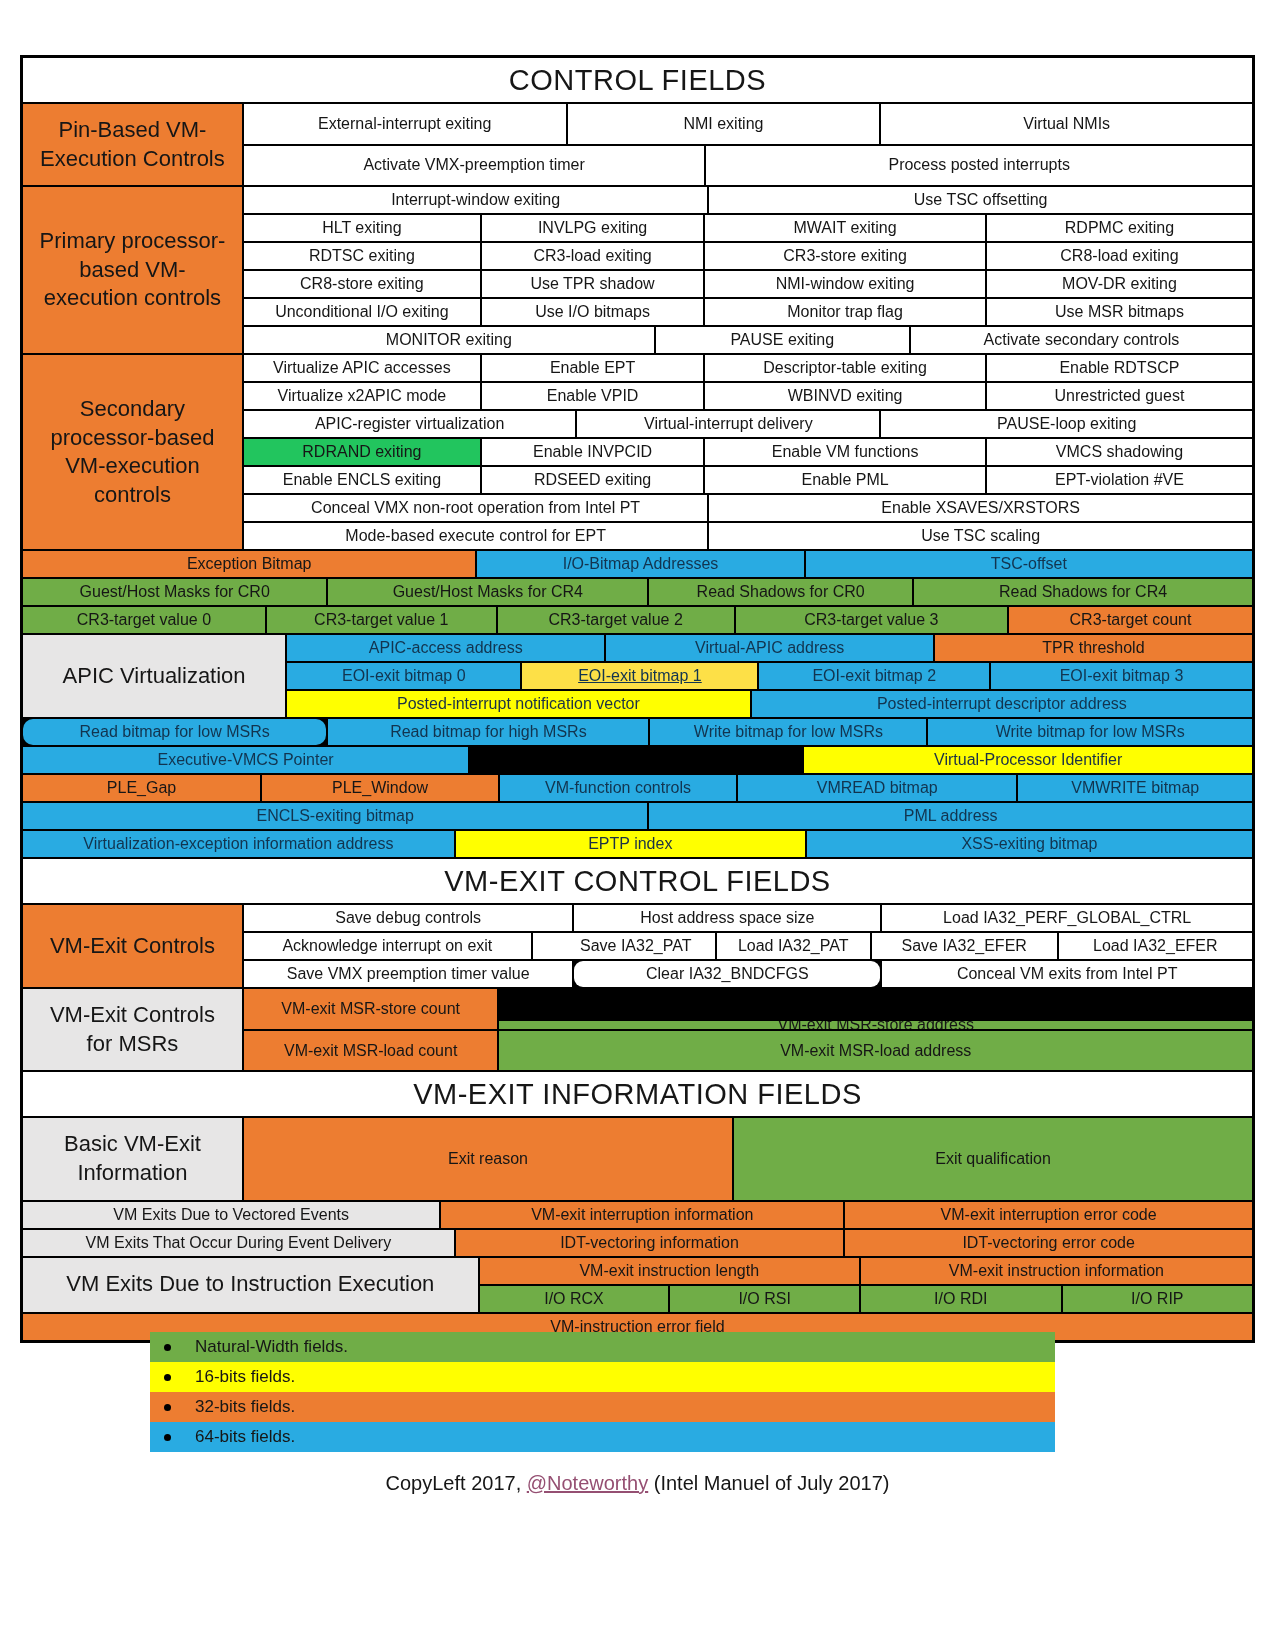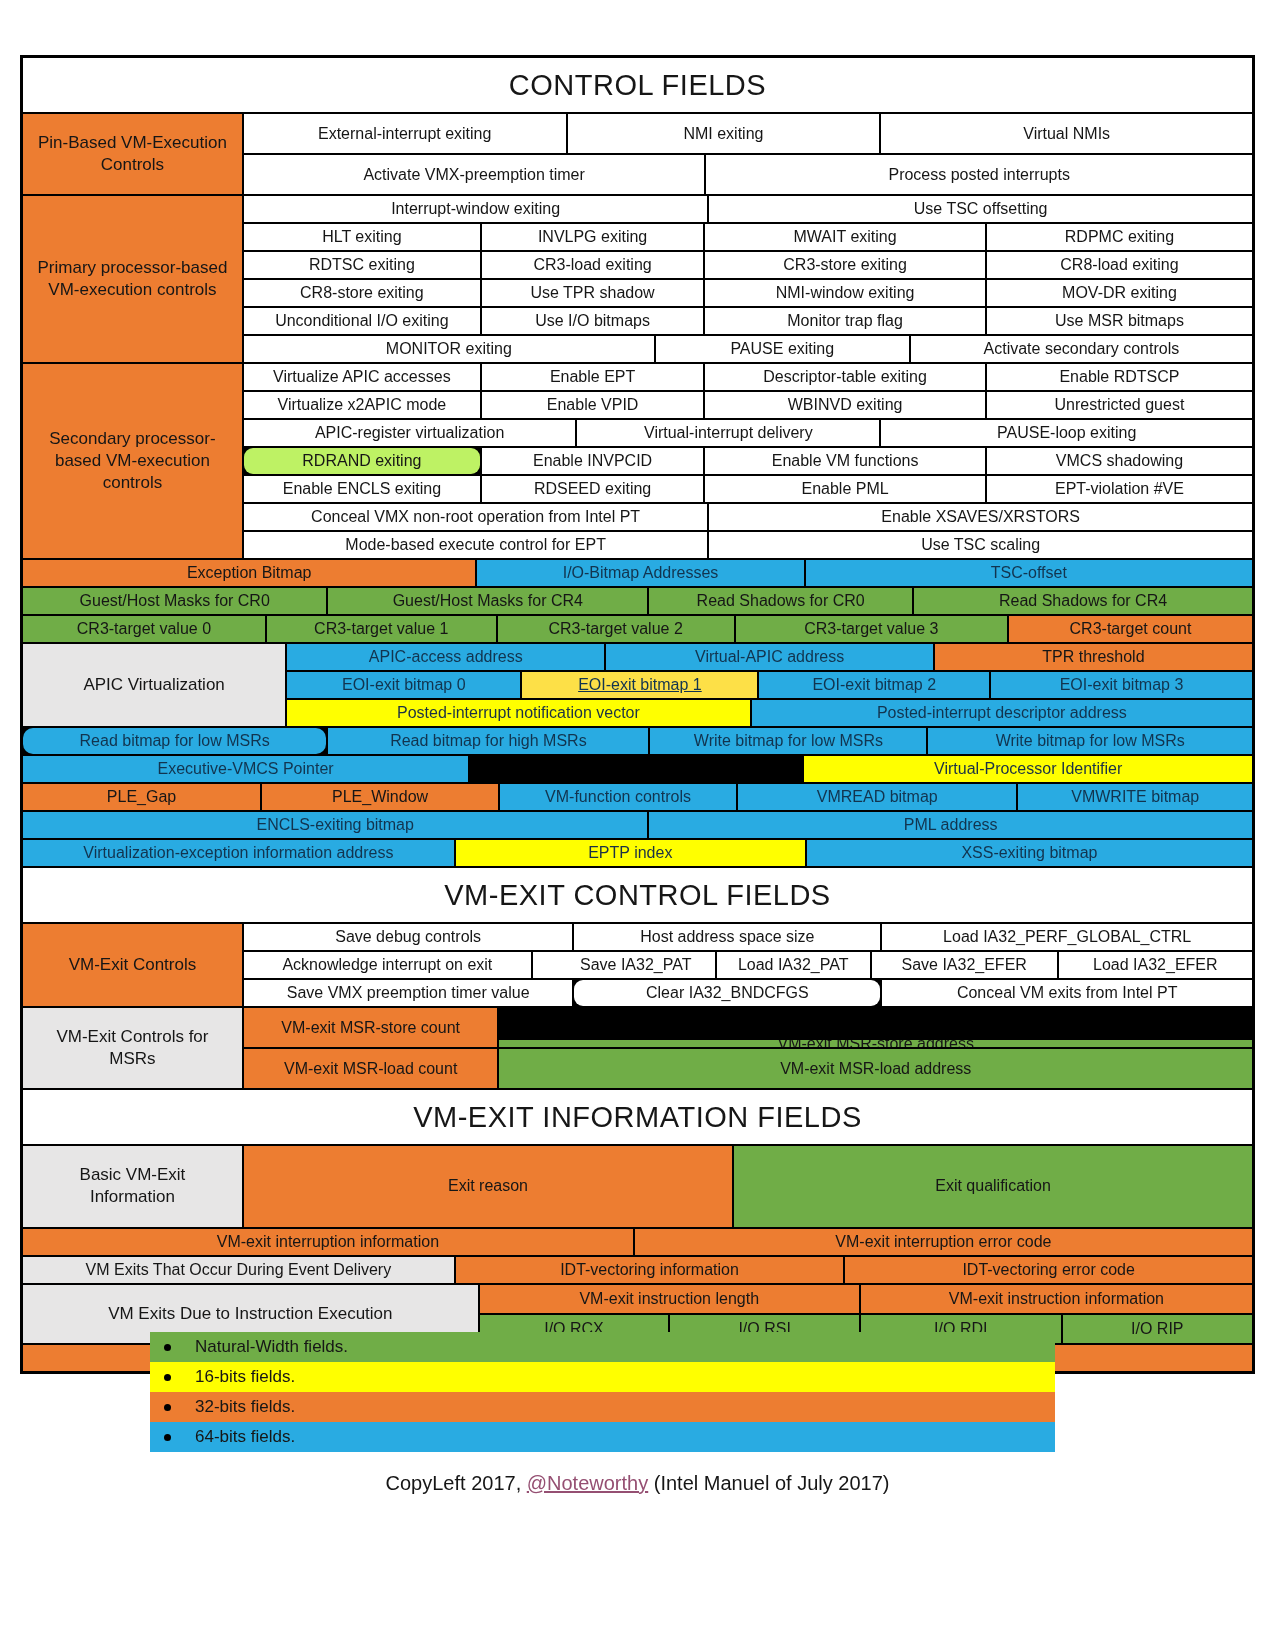--- a/index.html
+++ b/index.html
@@ -6,35 +6,35 @@
   body{width:1275px;height:1650px;font-family:"Liberation Sans",sans-serif;color:#111;}
   #page{width:1275px;height:1650px;position:relative;background:#ffffff;overflow:hidden;}
 
   
   #vmcs-table{
     position:absolute;left:20px;top:55px;width:1235px;
     background:#000;padding:3px;box-sizing:border-box;
     display:flex;flex-direction:column;gap:2px;
   }
   .band-title{
-    background:#fff;height:54px;display:flex;align-items:center;justify-content:center;
+    background:#fff;height:44px;display:flex;align-items:center;justify-content:center;
     font-size:29px;letter-spacing:0.5px;color:#161616;
   }
   .trow{display:flex;gap:2px;height:26px;}
   .cell{
     display:flex;align-items:center;justify-content:center;
     font-size:16px;white-space:nowrap;overflow:hidden;
     background:#fff;color:#161616;box-sizing:border-box;padding:0 4px;
   }
   .txt-blue{color:#12344f;}
   .txt-yellow{color:#1b3146;}
   .group{display:flex;gap:2px;}
   .group-label{
     display:flex;align-items:center;justify-content:center;text-align:center;
-    font-size:17px;line-height:1.3;padding:18px 12px;box-sizing:border-box;color:#161616;
+    font-size:22px;line-height:1.3;padding:12px 12px;box-sizing:border-box;color:#161616;
   }
   .group-rows{display:flex;flex-direction:column;gap:2px;}
   .group-rows .trow{flex:1 1 0;height:auto;min-height:26px;}
 
   
   #legend{
     position:absolute;left:150px;top:1332px;width:905px;
     display:flex;flex-direction:column;
   }
   .legend-row{
@@ -123,21 +123,21 @@
             <div class="cell" style="background: rgb(255, 255, 255); flex: 22 1 0px;">Enable VPID</div>
             <div class="cell" style="background: rgb(255, 255, 255); flex: 28 1 0px;">WBINVD exiting</div>
             <div class="cell" style="background: rgb(255, 255, 255); flex: 26.5 1 0px;">Unrestricted guest</div>
           </div>
           <div class="trow">
             <div class="cell" style="background: rgb(255, 255, 255); flex: 33 1 0px;">APIC-register virtualization</div>
             <div class="cell" style="background: rgb(255, 255, 255); flex: 30 1 0px;">Virtual-interrupt delivery</div>
             <div class="cell" style="background: rgb(255, 255, 255); flex: 37 1 0px;">PAUSE-loop exiting</div>
           </div>
           <div class="trow">
-            <div class="cell" style="background: #bef264; flex: 23.5 1 0px; border-radius: 9px;">RDRAND exiting</div>
+            <div class="cell" style="background: #22c55e; flex: 23.5 1 0px;">RDRAND exiting</div>
             <div class="cell" style="background: rgb(255, 255, 255); flex: 22 1 0px;">Enable INVPCID</div>
             <div class="cell" style="background: rgb(255, 255, 255); flex: 28 1 0px;">Enable VM functions</div>
             <div class="cell" style="background: rgb(255, 255, 255); flex: 26.5 1 0px;">VMCS shadowing</div>
           </div>
           <div class="trow">
             <div class="cell" style="background: rgb(255, 255, 255); flex: 23.5 1 0px;">Enable ENCLS exiting</div>
             <div class="cell" style="background: rgb(255, 255, 255); flex: 22 1 0px;">RDSEED exiting</div>
             <div class="cell" style="background: rgb(255, 255, 255); flex: 28 1 0px;">Enable PML</div>
             <div class="cell" style="background: rgb(255, 255, 255); flex: 26.5 1 0px;">EPT-violation #VE</div>
           </div>
@@ -256,20 +256,21 @@
       <div class="group">
         <div class="group-label" style="background: rgb(231, 230, 230); flex: 16.2 1 0px;">Basic VM-Exit Information</div>
         <div class="group-rows" style="flex: 83.8 1 0px;">
           <div class="trow">
             <div class="cell" style="background: rgb(237, 125, 49); flex: 48.5 1 0px;">Exit reason</div>
             <div class="cell" style="background: rgb(112, 173, 71); flex: 51.5 1 0px;">Exit qualification</div>
           </div>
         </div>
       </div>
       <div class="trow">
+        <div class="cell" style="background: rgb(231, 230, 230); flex: 34 1 0px;">VM Exits Due to Vectored Events</div>
         <div class="cell" style="background: rgb(237, 125, 49); flex: 32.8 1 0px;">VM-exit interruption information</div>
         <div class="cell" style="background: rgb(237, 125, 49); flex: 33.2 1 0px;">VM-exit interruption error code</div>
       </div>
       <div class="trow">
         <div class="cell" style="background: rgb(231, 230, 230); flex: 35.2 1 0px;">VM Exits That Occur During Event Delivery</div>
         <div class="cell" style="background: rgb(237, 125, 49); flex: 31.6 1 0px;">IDT-vectoring information</div>
         <div class="cell" style="background: rgb(237, 125, 49); flex: 33.2 1 0px;">IDT-vectoring error code</div>
       </div>
       <div class="group">
         <div class="group-label" style="background: rgb(231, 230, 230); flex: 35.8 1 0px;">VM Exits Due to Instruction Execution</div>

